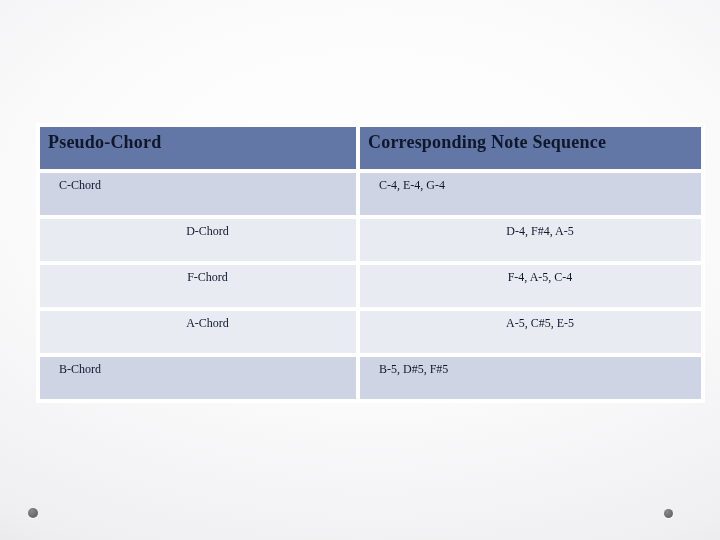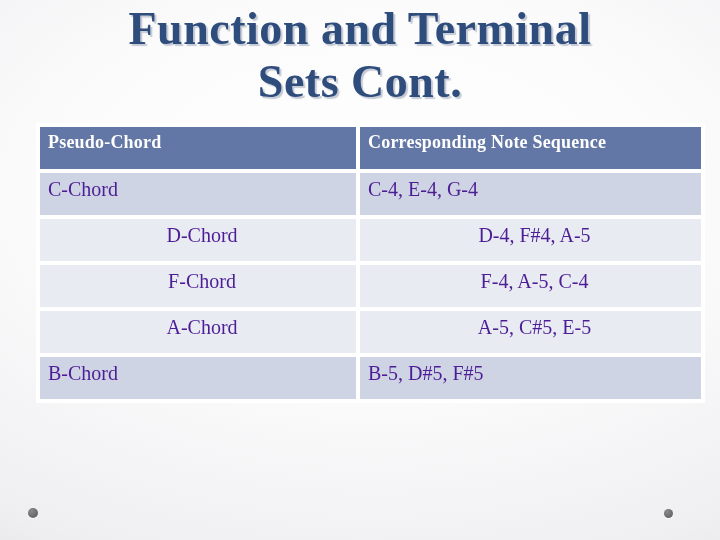--- a/index.html
+++ b/index.html
@@ -26,57 +26,53 @@
     position:absolute;left:36px;top:123px;
     width:669px;
     table-layout:fixed;
     border-collapse:separate;
     border-spacing:4px 4px;
     background:#ffffff;
   }
   col.c1{width:316px;}
   .chord-table th{
     background:#6277a5;
-    color:#ffffff;
+    color:#0f172a;
     font-size:18px;
     font-weight:bold;
     text-align:left;
     vertical-align:top;
     height:37px;
     padding:5px 0 0 8px;
     letter-spacing:0.2px;
   }
   .chord-table td{
-    font-size:20px;
-    color:#4c1d95;
+    font-size:12px;
+    color:#0f172a;
     text-align:left;
     vertical-align:top;
     height:37px;
-    padding:5px 0 0 8px;
+    padding:5px 0 0 19px;
   }
   tr.dark td{background:#cfd4e4;}
   tr.light td{background:#e9ebf3;text-align:center;}
   .dot{
     position:absolute;
     border-radius:50%;
     background:radial-gradient(circle at 35% 30%, #8a8a8c 0%, #6b6b6d 60%, #636365 100%);
     box-shadow:0 1px 1px rgba(255,255,255,0.9);
   }
   .dot-left{left:28px;top:508px;width:10px;height:10px;}
   .dot-right{left:664px;top:509px;width:9px;height:9px;}
 </style>
 </head>
 <body>
 
 <div class="slide">
 
-  <div class="title">
-    <div>Function and Terminal</div>
-    <div>Sets Cont.</div>
-  </div>
 
   <table class="chord-table">
     <colgroup>
         <col class="c1">
         <col class="c2">
       </colgroup>
     <thead>
       <tr>
         <th>Pseudo-Chord</th>
         <th>Corresponding Note Sequence</th>

